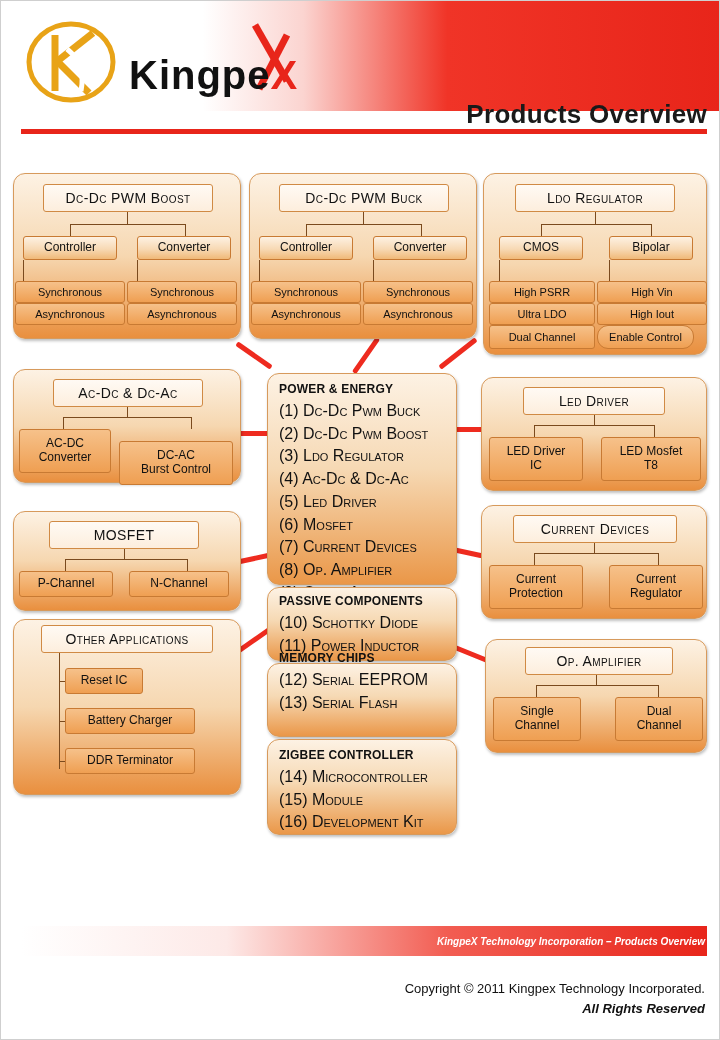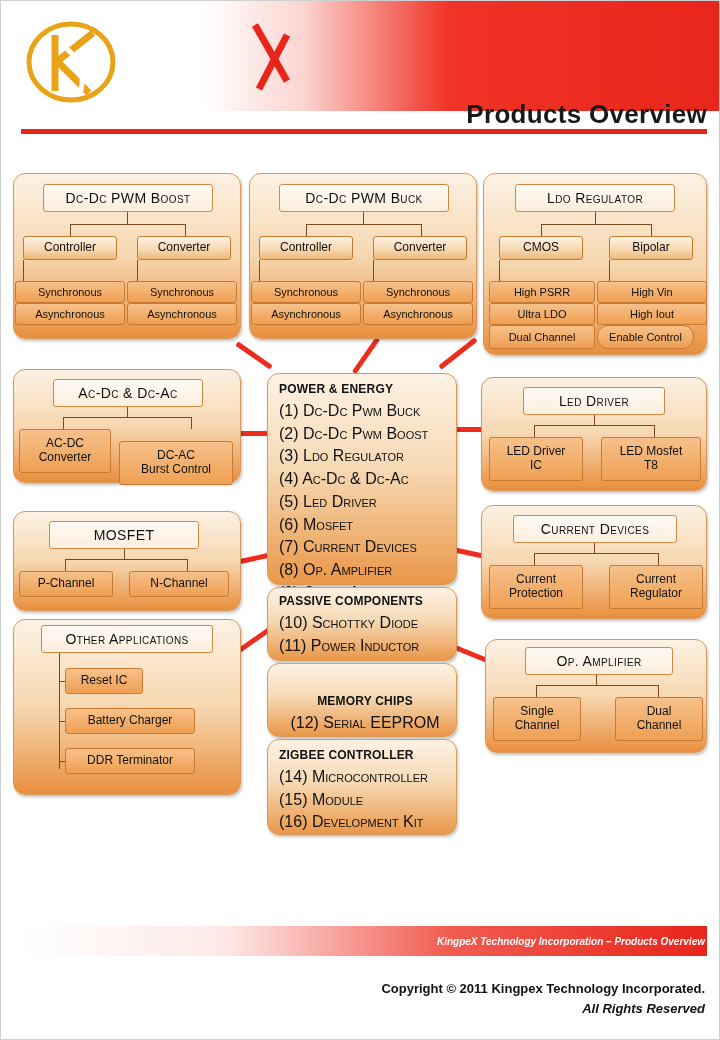--- a/index.html
+++ b/index.html
@@ -104,21 +104,21 @@
   .footer-bar{
     position:absolute;left:20px;top:925px;width:686px;height:30px;
     background:linear-gradient(to right,#ffffff 0%,#fde9e7 30%,#f25d52 62%,#e8251a 100%);
   }
   .footer-bar-text{
     position:absolute;right:14px;top:935px;
     font-size:10px;font-style:italic;font-weight:bold;color:#ffffff;
   }
   .copyright{
     position:absolute;right:14px;top:980px;
-    font-size:13px;color:#111;text-align:right;font-weight:bold;
+    font-size:13px;color:#111;text-align:right;font-weight:normal;
   }
   .rights{
     position:absolute;right:14px;top:1000px;
     font-size:13px;color:#111;text-align:right;font-style:italic;font-weight:bold;
   }
 </style>
 </head>
 <body>
 
 <div class="header">
@@ -127,20 +127,21 @@
   <div class="logo">
     <svg width="290" height="86" viewBox="0 0 290 86">
       <ellipse cx="52" cy="43" rx="42" ry="38" fill="none" stroke="#e8a317" stroke-width="5"></ellipse>
       <path d="M36 16 L36 72" stroke="#e8a317" stroke-width="7" fill="none"></path>
       <path d="M36 44 L74 14" stroke="#e8a317" stroke-width="7" fill="none"></path>
       <path d="M40 44 L70 74" stroke="#e8a317" stroke-width="7" fill="none"></path>
       <path d="M48 30 C60 40, 66 50, 62 72" stroke="#ffffff" stroke-width="5" fill="none"></path>
       <path d="M236 6 L268 62" stroke="#e8251a" stroke-width="7" fill="none"></path>
       <path d="M268 16 L240 70" stroke="#e8251a" stroke-width="7" fill="none"></path>
     </svg>
+    <div class="logo-text"><span class="k">K</span><span class="k">ingpe</span><span class="x">X</span></div>
   </div>
 
   <div class="header-title">Products Overview</div>
   <div class="header-rule"></div>
 </div>
 
 <div class="redlink" style="left:232px;top:352px;width:42px;transform:rotate(35deg);"></div>
 <div class="redlink" style="left:344px;top:352px;width:42px;transform:rotate(-55deg);"></div>
 <div class="redlink" style="left:434px;top:350px;width:46px;transform:rotate(-38deg);"></div>
 <div class="redlink" style="left:232px;top:430px;width:42px;"></div>
@@ -276,21 +277,21 @@
 </div>
 
 <div class="panel center" style="left:266px;top:586px;width:190px;height:74px;"></div>
 <div class="list" style="left:278px;top:592px;width:172px;">
   <div class="list-head">PASSIVE COMPONENTS</div>
   <div class="list-item"><span class="num">(10)</span> <span>Schottky Diode</span></div>
   <div class="list-item"><span class="num">(11)</span> <span>Power Inductor</span></div>
 </div>
 
 <div class="panel center" style="left:266px;top:662px;width:190px;height:74px;"></div>
-<div class="list" style="left:278px;top:692px;width:172px;text-align:center;">
+<div class="list" style="left:278px;top:649px;width:172px;">
   <div class="list-head">MEMORY CHIPS</div>
   <div class="list-item"><span class="num">(12)</span> <span>Serial EEPROM</span></div>
   <div class="list-item"><span class="num">(13)</span> <span>Serial Flash</span></div>
 </div>
 
 <div class="panel center" style="left:266px;top:738px;width:190px;height:96px;"></div>
 <div class="list" style="left:278px;top:746px;width:172px;">
   <div class="list-head">ZIGBEE CONTROLLER</div>
   <div class="list-item"><span class="num">(14)</span> <span>Microcontroller</span></div>
   <div class="list-item"><span class="num">(15)</span> <span>Module</span></div>

